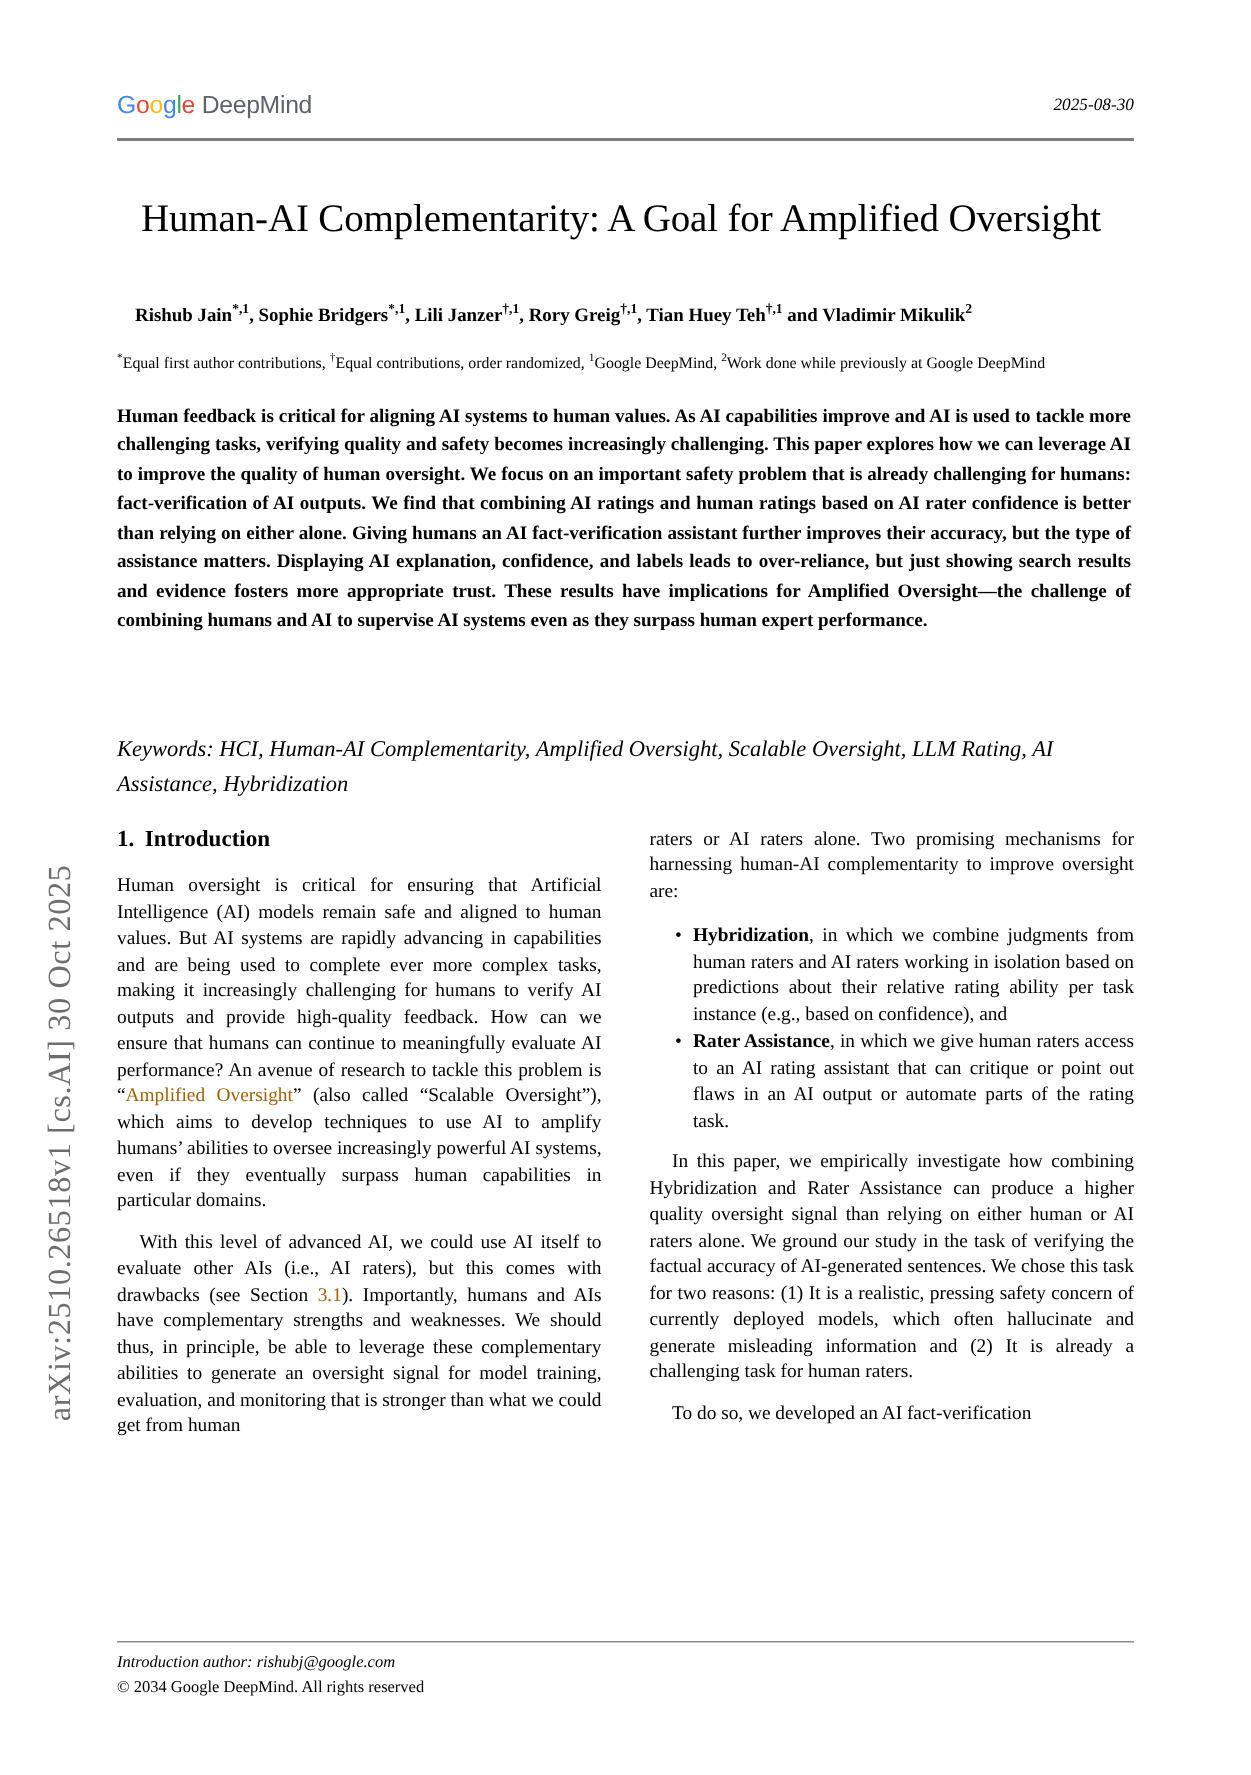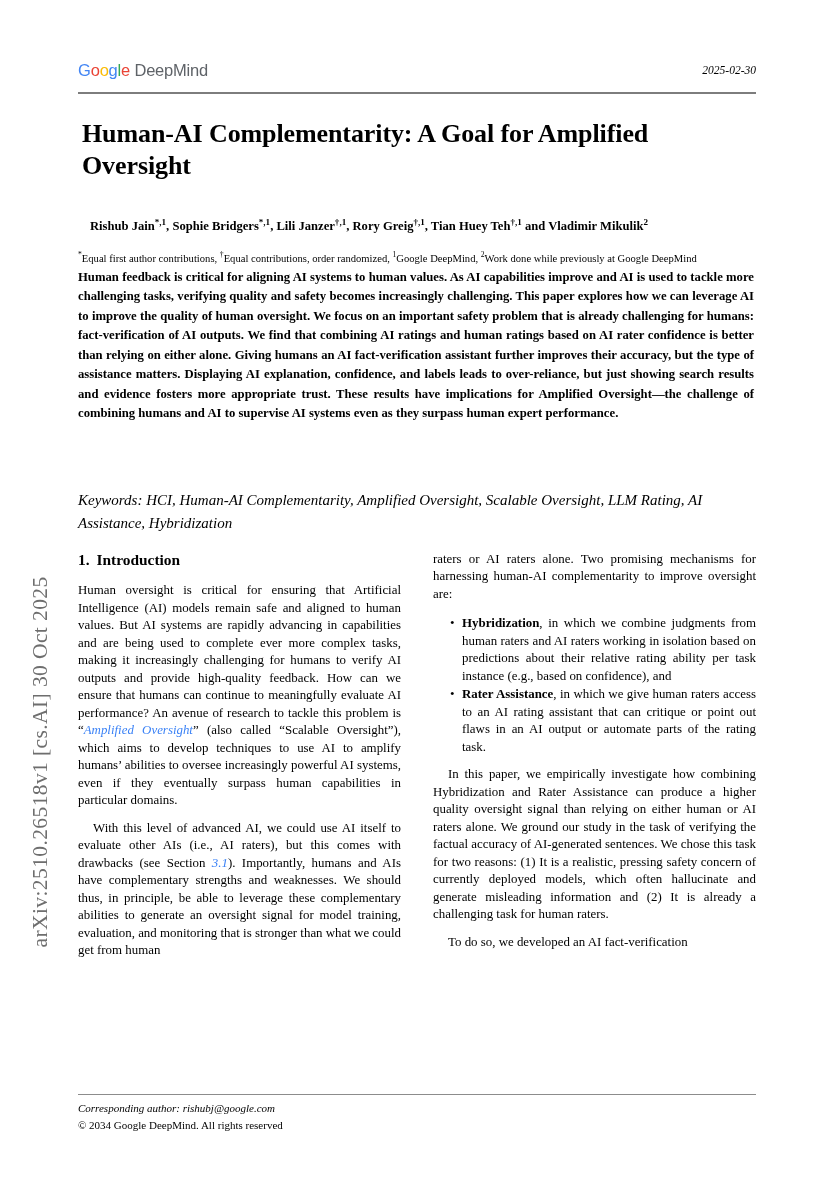--- a/index.html
+++ b/index.html
@@ -94,23 +94,23 @@
   }
 
   
   #title-block {
     position: absolute;
     left: 78px;
     top: 114px;
     width: 678px;
   }
   #paper-title {
-    margin: 4px;
+    margin: 16px;
     font-size: 26px;
-    font-weight: bold;
+    font-weight: normal;
     line-height: 1.23;
     letter-spacing: -0.1px;
   }
   #authors {
     margin: 12px;
     padding-top: 24px;
     font-size: 12.6px;
     font-weight: bold;
     line-height: 1.35;
   }
@@ -178,23 +178,22 @@
   .col p {
     margin: 0;
     text-indent: 0;
   }
   .col p.indent {
     text-indent: 15px;
     margin-top: 10px;
   }
 
   a.ref, .ref {
-    color: #3b82f6;
+    color: #a16207;
     text-decoration: none;
-    font-style: italic;
   }
 
   ul.mech-list {
     margin: 12px 0 0 0;
     padding: 0 0 0 17px;
     list-style: none;
   }
   ul.mech-list li {
     position: relative;
     padding-left: 12px;
@@ -239,21 +238,21 @@
 <body>
 
 <div id="page">
 
   <div id="arxiv-stamp">
     <div class="vtext">arXiv:2510.26518v1  [cs.AI]  30 Oct 2025</div>
   </div>
 
   <div id="masthead">
     <div id="brand"><span class="g1">G</span><span class="g2">o</span><span class="g3">o</span><span class="g4">g</span><span class="g5">l</span><span class="g6">e</span><span class="dm"> DeepMind</span></div>
-    <div id="header-date">2025-02-30</div>
+    <div id="header-date">2025-08-30</div>
   </div>
   <div id="header-rule"></div>
 
   <div id="title-block">
     <h1 id="paper-title">Human-AI Complementarity: A Goal for Amplified Oversight</h1>
     <p id="authors">Rishub Jain<sup>*,1</sup>, Sophie Bridgers<sup>*,1</sup>, Lili Janzer<sup>†,1</sup>, Rory Greig<sup>†,1</sup>, Tian Huey Teh<sup>†,1</sup> and Vladimir Mikulik<sup>2</sup></p>
     <p id="affiliations"><sup>*</sup>Equal first author contributions, <sup>†</sup>Equal contributions, order randomized, <sup>1</sup>Google DeepMind, <sup>2</sup>Work done while previously at Google DeepMind</p>
   </div>
 
   <div id="abstract">Human feedback is critical for aligning AI systems to human values. As AI capabilities improve and AI is used to tackle more challenging tasks, verifying quality and safety becomes increasingly challenging. This paper explores how we can leverage AI to improve the quality of human oversight. We focus on an important safety problem that is already challenging for humans: fact-verification of AI outputs. We find that combining AI ratings and human ratings based on AI rater confidence is better than relying on either alone. Giving humans an AI fact-verification assistant further improves their accuracy, but the type of assistance matters. Displaying AI explanation, confidence, and labels leads to over-reliance, but just showing search results and evidence fosters more appropriate trust. These results have implications for Amplified Oversight—the challenge of combining humans and AI to supervise AI systems even as they surpass human expert performance.</div>
@@ -279,17 +278,17 @@
       </ul>
 
       <p class="indent">In this paper, we empirically investigate how combining Hybridization and Rater Assistance can produce a higher quality oversight signal than relying on either human or AI raters alone. We ground our study in the task of verifying the factual accuracy of AI-generated sentences. We chose this task for two reasons: (1) It is a realistic, pressing safety concern of currently deployed models, which often hallucinate and generate misleading information and (2) It is already a challenging task for human raters.</p>
       <p class="indent">To do so, we developed an AI fact-verification</p>
     </div>
 
   </div>
 
   <div id="footer-rule"></div>
   <div id="footer">
-    <div id="corresponding">Corresponding author: rishubj@google.com</div>
+    <div id="corresponding">Introduction author: rishubj@google.com</div>
     <div id="copyright">©  2034 Google DeepMind. All rights reserved</div>
   </div>
 
 </div>
 
 </body></html>

